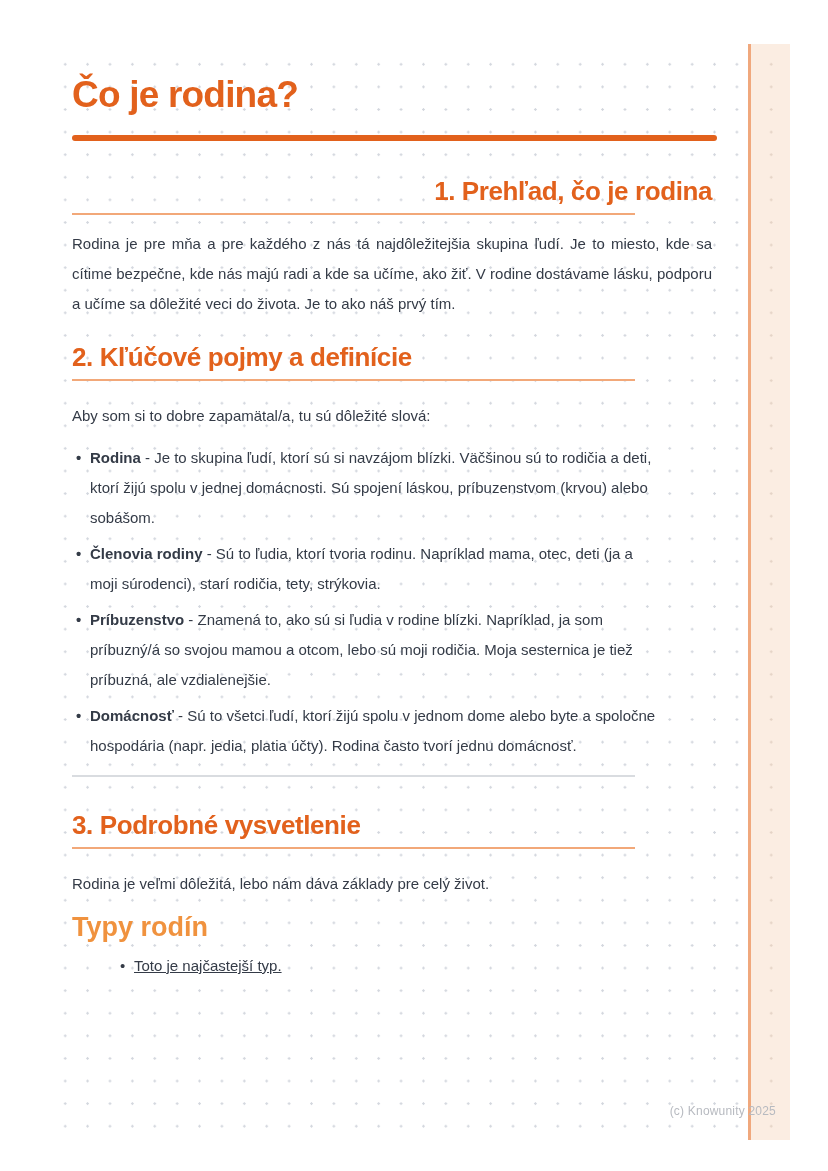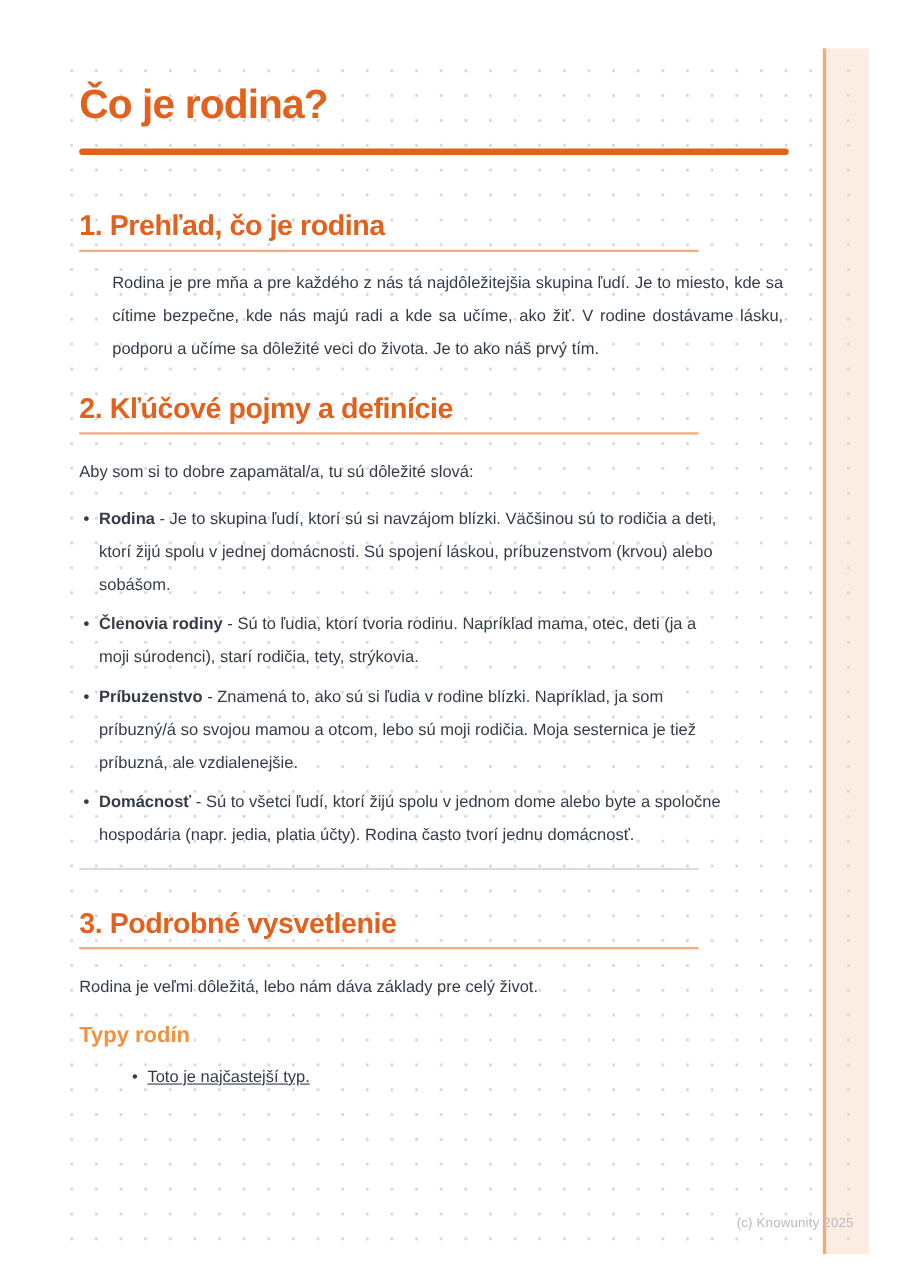--- a/index.html
+++ b/index.html
@@ -35,32 +35,32 @@
     font-weight:700;letter-spacing:-0.8px;
   }
   .title-rule{
     width:645px;height:6px;background:#E2611C;border-radius:3px;
     margin-top:20px;
   }
   h2{
     margin:0;color:#E2611C;font-size:26px;line-height:28px;
     font-weight:700;letter-spacing:-0.4px;
   }
-  .h2-s1{margin-top:50px;}
+  .h2-s1{margin-top:36px;text-align:right;}
   .h2-s2{margin-top:24px;}
   .h2-s3{margin-top:34px;}
   .h2-rule{
     width:563px;height:2px;background:#F2A879;margin-top:8px;
   }
   h3{
-    margin:16px 0 0;color:#F0923E;font-size:20px;line-height:24px;
+    margin:16px 0 0;color:#F0923E;font-size:27px;line-height:24px;
     font-weight:700;
   }
   p{margin:0;}
-  .p-lead{margin-top:14px;text-align:justify;margin-left:30px;}
+  .p-lead{margin-top:14px;text-align:justify;}
   .p-plain{margin-top:20px;}
   .p-sub{margin-top:18px;}
   ul.key-list{
     list-style:none;margin:12px 0 0;padding:0 0 0 18px;width:570px;
   }
   ul.key-list > li{
     position:relative;margin:0 0 6px 0;
   }
   ul.key-list > li::before{
     content:"\2022";position:absolute;left:-14px;top:0;

